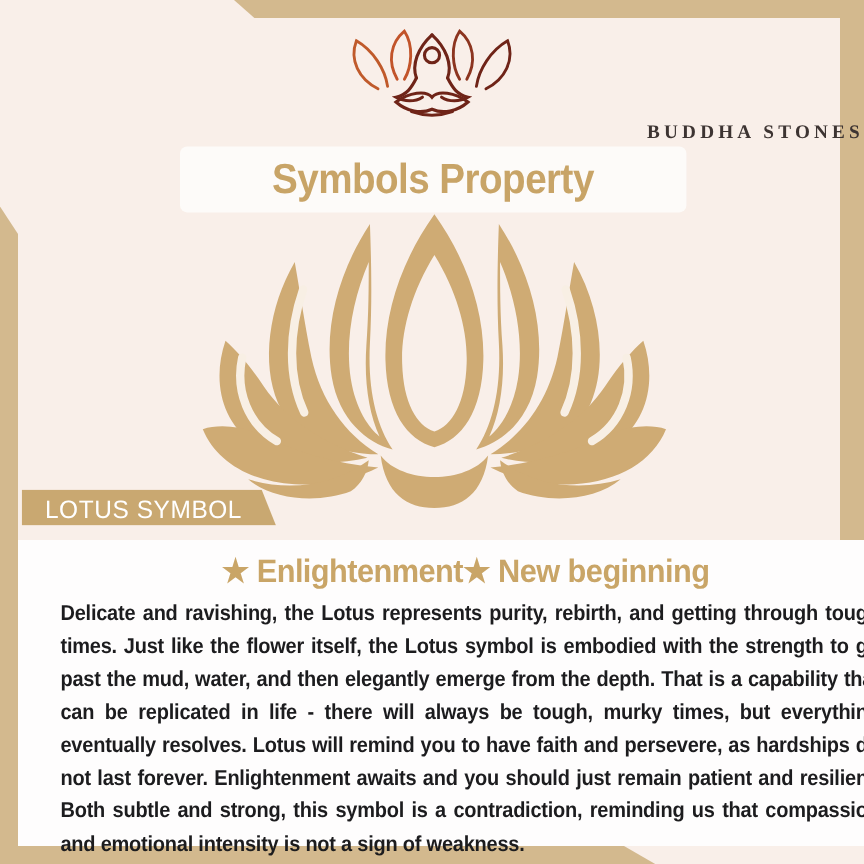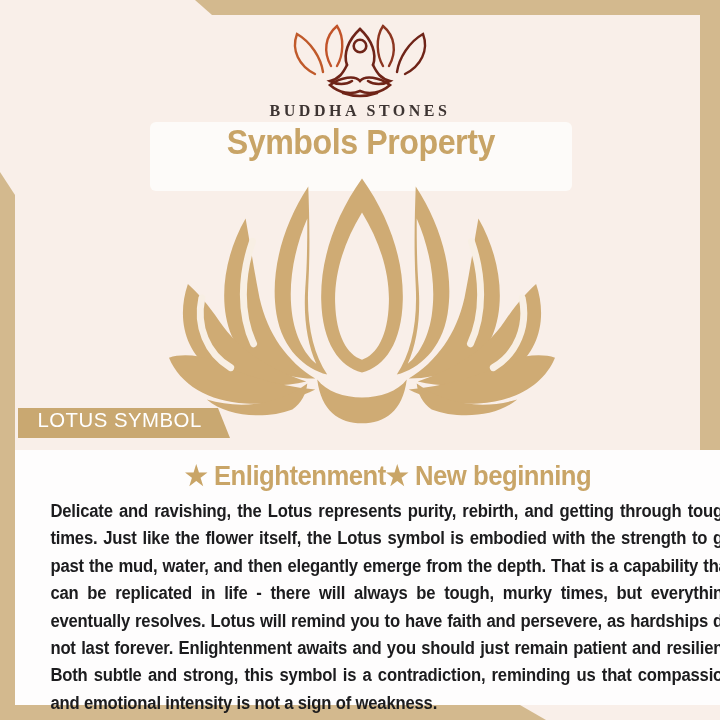--- a/index.html
+++ b/index.html
@@ -11,38 +11,38 @@
   .band-top{left:0;top:0;width:720px;height:15px;
     clip-path:polygon(195px 0,720px 0,720px 15px,212px 15px);}
   .band-right{left:700px;top:0;width:20px;height:540px;
     clip-path:polygon(0 0,20px 0,20px 534px,0 522px);}
   .band-left{left:0;top:172px;width:15px;height:548px;
     clip-path:polygon(0 0,15px 23px,15px 548px,0 548px);}
   .band-bottom{left:0;top:705px;width:720px;height:15px;
     clip-path:polygon(0 0,520px 0,546px 15px,0 15px);}
 
   
-  .logo-block{position:absolute;left:0;top:24px;width:720px;text-align:center;}
+  .logo-block{position:absolute;left:0;top:24px;width:720px;text-align:right;}
   .logo-svg{display:block;margin:0 auto;}
   .brand-name{margin-top:2px;font-family:"Liberation Serif",serif;font-size:16px;
     letter-spacing:3.5px;color:#3d3432;font-weight:600;}
 
   
-  .title-box{position:absolute;left:150px;top:122px;width:422px;height:69px;
-    background:#fdfbf9;border-radius:6px;display:flex;align-items:flex-start;justify-content:center;}
+  .title-box{position:absolute;left:150px;top:122px;width:422px;height:55px;
+    background:#fdfbf9;border-radius:6px;display:flex;align-items:center;justify-content:center;}
   .title-box h1{margin:0;font-size:35px;font-weight:bold;color:#c8a467;
     transform:scaleX(0.92);letter-spacing:-0.5px;white-space:nowrap;}
 
   
   .lotus-wrap{position:absolute;left:168px;top:166px;width:388px;height:260px;}
 
   
   .banner{position:absolute;left:18px;top:408px;width:212px;height:30px;background:#c9a871;
     clip-path:polygon(0 0,200px 0,212px 30px,0 30px);
-    display:flex;align-items:flex-start;}
+    display:flex;align-items:flex-end;}
   .banner span{color:#ffffff;font-size:21px;letter-spacing:0.5px;padding-left:20px;
     transform:scaleX(0.97);transform-origin:0 50%;white-space:nowrap;}
 
   
   .content-box{position:absolute;left:15px;top:450px;width:690px;height:255px;
     background:#fefdfd;padding-left:28px;}
   .content-box h2{margin:10px 0 6px 0;text-align:center;font-size:27px;font-weight:bold;
     color:#c9a567;transform:scaleX(0.95);letter-spacing:-0.5px;white-space:nowrap;}
   .body-text{margin:0;padding:0 0 0 8px;width:738px;transform:scaleX(0.925);
     transform-origin:0 0;font-size:18px;font-weight:bold;line-height:27.4px;

